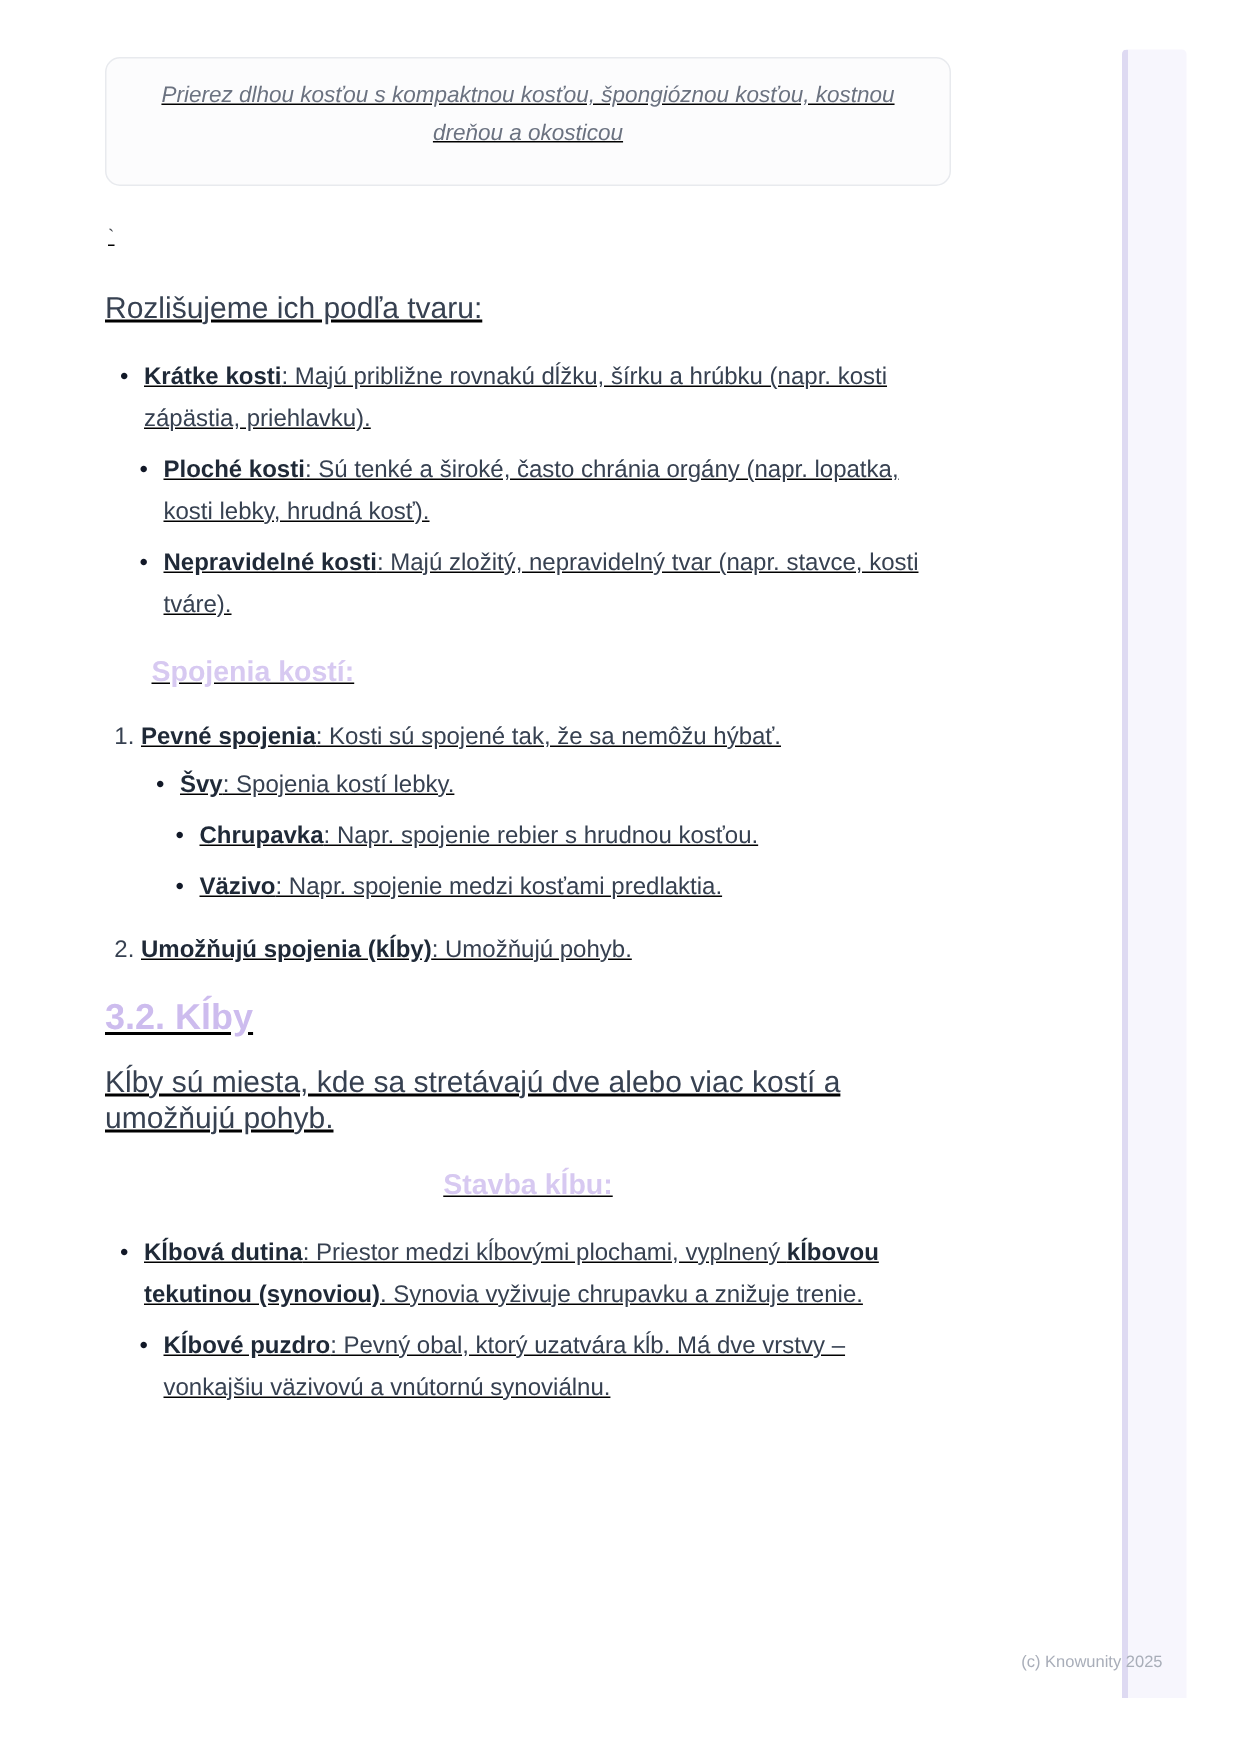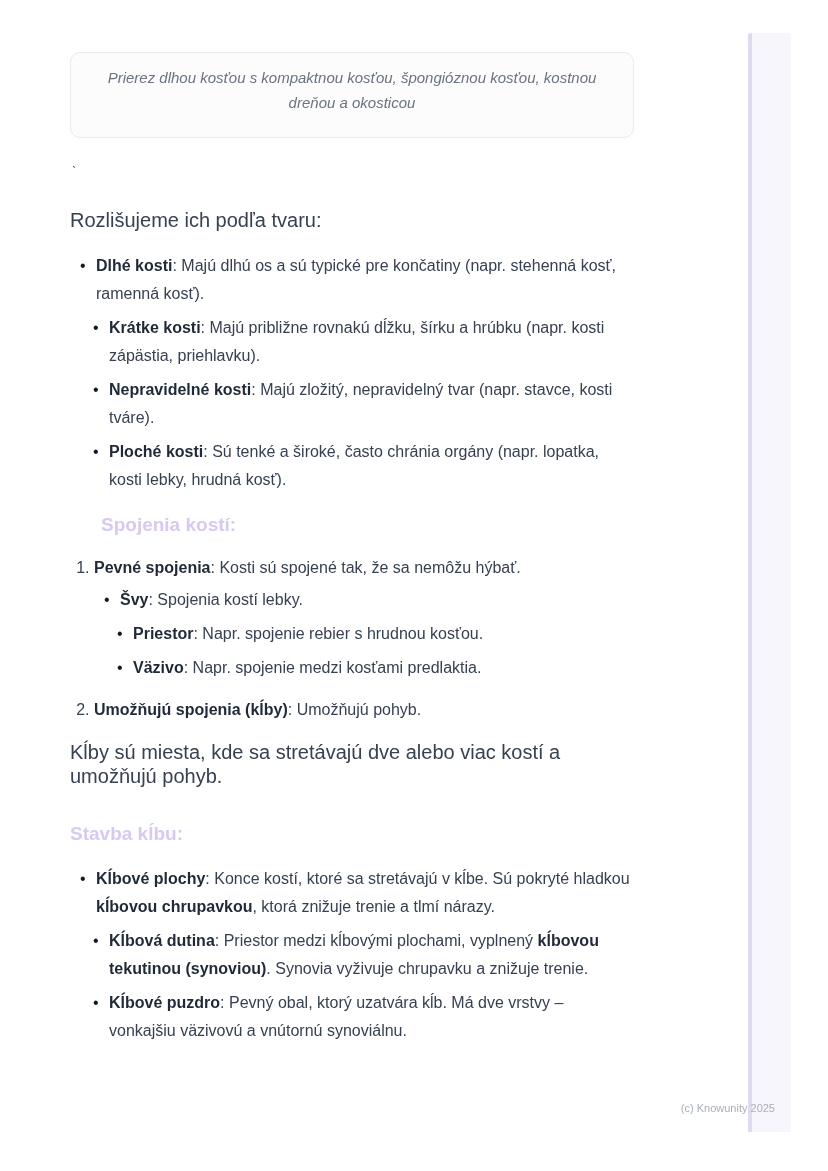--- a/index.html
+++ b/index.html
@@ -14,30 +14,30 @@
     --edge-band:#f7f6fd;
     --edge-line:#dedaf2;
   }
   *{box-sizing:border-box;margin:0;padding:0;}
   html,body{width:828px;height:1171px;overflow:hidden;background:#ffffff;
     font-family:"Liberation Sans","DejaVu Sans",sans-serif;}
   .page{position:relative;width:828px;height:1171px;background:#ffffff;}
   .page-edge{position:absolute;left:748px;top:33px;width:43px;height:1099px;
     background:var(--edge-band);border-left:4px solid var(--edge-line);
     border-radius:3px 3px 0 0;z-index:0;}
-  .content{position:absolute;left:70px;top:16px;width:564px;z-index:1;}
+  .content{position:absolute;left:70px;top:2px;width:564px;z-index:1;text-decoration:underline;}
   .caption-box{margin-top:36px;border:1px solid var(--box-border);
     background:var(--box-bg);border-radius:10px;padding:12px 36px 22px;}
   .caption-box figcaption{font-style:italic;font-size:15px;line-height:25px;
     color:var(--caption-color);text-align:center;}
   .stray{margin-top:26px;height:22px;font-size:13px;color:#44484f;padding-left:2px;}
   h3.h-lav{margin-top:44px;font-size:19px;line-height:22px;font-weight:bold;
     color:var(--heading-color);}
   h3.h-lav.tight{margin-top:20px;margin-left:31px;}
-  h3.h-lav.mid{margin-top:35px;}
+  h3.h-lav.mid{margin-top:22px;text-align:center;}
   h2.h-big{margin-top:16px;font-size:24px;line-height:30px;font-weight:bold;
     color:var(--heading-big-color);}
   p.body{margin-top:22px;font-size:20px;line-height:24px;color:var(--body-color);}
   p.body.tight{margin-top:16px;}
   strong{color:var(--bold-color);font-weight:bold;}
   ul.blist{margin-top:20px;list-style:none;padding-left:26px;}
   ul.blist>li{position:relative;font-size:16px;line-height:28px;color:var(--body-color);}
   ul.blist>li+li{margin-top:6px;margin-left:13px;}
   ul.blist>li::before{content:"\2022";position:absolute;left:-16px;top:0;
     color:#111827;font-size:16px;}
@@ -60,44 +60,43 @@
     <figure class="caption-box">
       <figcaption>Prierez dlhou kosťou s kompaktnou kosťou, špongióznou kosťou, kostnou dreňou a okosticou</figcaption>
     </figure>
 
     <div class="stray">`</div>
 
 
     <p class="body">Rozlišujeme ich podľa tvaru:</p>
 
     <ul class="blist">
-        <li><strong>Dlhé kosti</strong><span>: Majú dlhú os a sú typické pre končatiny (napr. stehenná kosť, ramenná kosť).</span></li>
         <li><strong>Krátke kosti</strong><span>: Majú približne rovnakú dĺžku, šírku a hrúbku (napr. kosti zápästia, priehlavku).</span></li>
+        <li><strong>Ploché kosti</strong><span>: Sú tenké a široké, často chránia orgány (napr. lopatka, kosti lebky, hrudná kosť).</span></li>
         <li><strong>Nepravidelné kosti</strong><span>: Majú zložitý, nepravidelný tvar (napr. stavce, kosti tváre).</span></li>
-        <li><strong>Ploché kosti</strong><span>: Sú tenké a široké, často chránia orgány (napr. lopatka, kosti lebky, hrudná kosť).</span></li>
       </ul>
 
     <h3 class="h-lav tight">Spojenia kostí:</h3>
 
     <ol class="nlist">
         <li><strong>Pevné spojenia</strong><span>: Kosti sú spojené tak, že sa nemôžu hýbať.</span><ul class="blist sub">
             <li><strong>Švy</strong><span>: Spojenia kostí lebky.</span></li>
-            <li><strong>Priestor</strong><span>: Napr. spojenie rebier s hrudnou kosťou.</span></li>
+            <li><strong>Chrupavka</strong><span>: Napr. spojenie rebier s hrudnou kosťou.</span></li>
             <li><strong>Väzivo</strong><span>: Napr. spojenie medzi kosťami predlaktia.</span></li>
           </ul></li>
         <li><strong>Umožňujú spojenia (kĺby)</strong><span>: Umožňujú pohyb.</span></li>
       </ol>
 
+    <h2 class="h-big">3.2. Kĺby</h2>
 
     <p class="body tight">Kĺby sú miesta, kde sa stretávajú dve alebo viac kostí a umožňujú pohyb.</p>
 
     <h3 class="h-lav mid">Stavba kĺbu:</h3>
 
     <ul class="blist">
-        <li><strong>Kĺbové plochy</strong><span>: Konce kostí, ktoré sa stretávajú v kĺbe. Sú pokryté hladkou </span><strong>kĺbovou chrupavkou</strong><span>, ktorá znižuje trenie a tlmí nárazy.</span></li>
         <li><strong>Kĺbová dutina</strong><span>: Priestor medzi kĺbovými plochami, vyplnený </span><strong>kĺbovou tekutinou (synoviou)</strong><span>. Synovia vyživuje chrupavku a znižuje trenie.</span></li>
         <li><strong>Kĺbové puzdro</strong><span>: Pevný obal, ktorý uzatvára kĺb. Má dve vrstvy – vonkajšiu väzivovú a vnútornú synoviálnu.</span></li>
       </ul>
 
   </div>
 
   <div class="footer">(c) Knowunity 2025</div>
 </div>
 
 </body></html>

